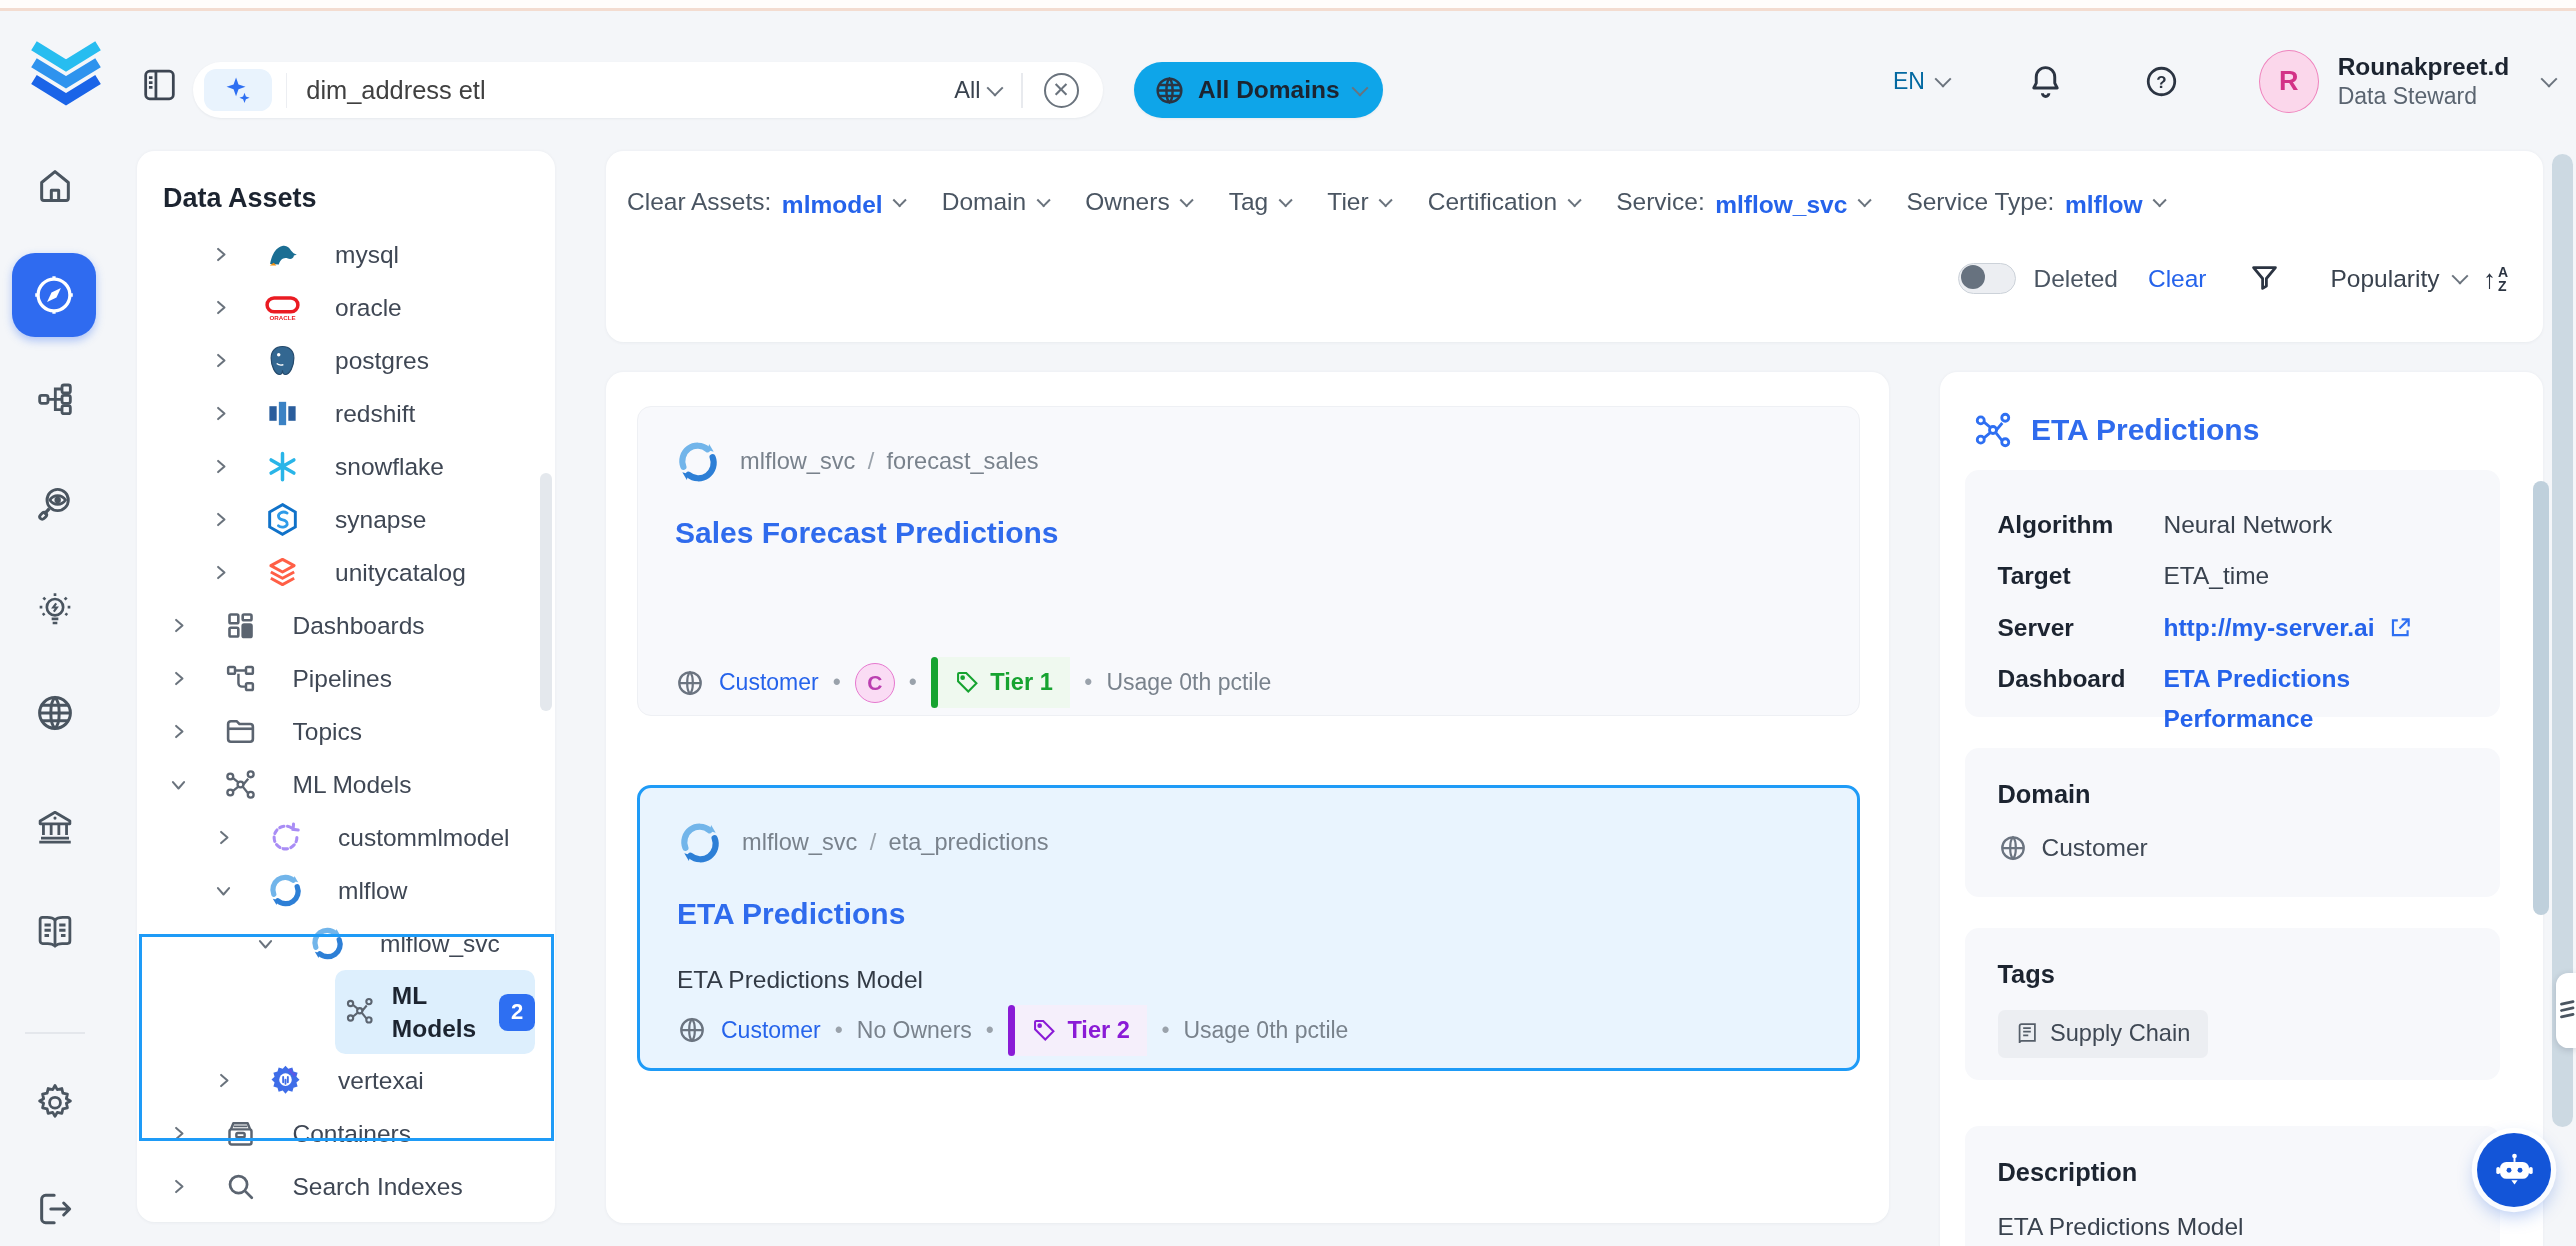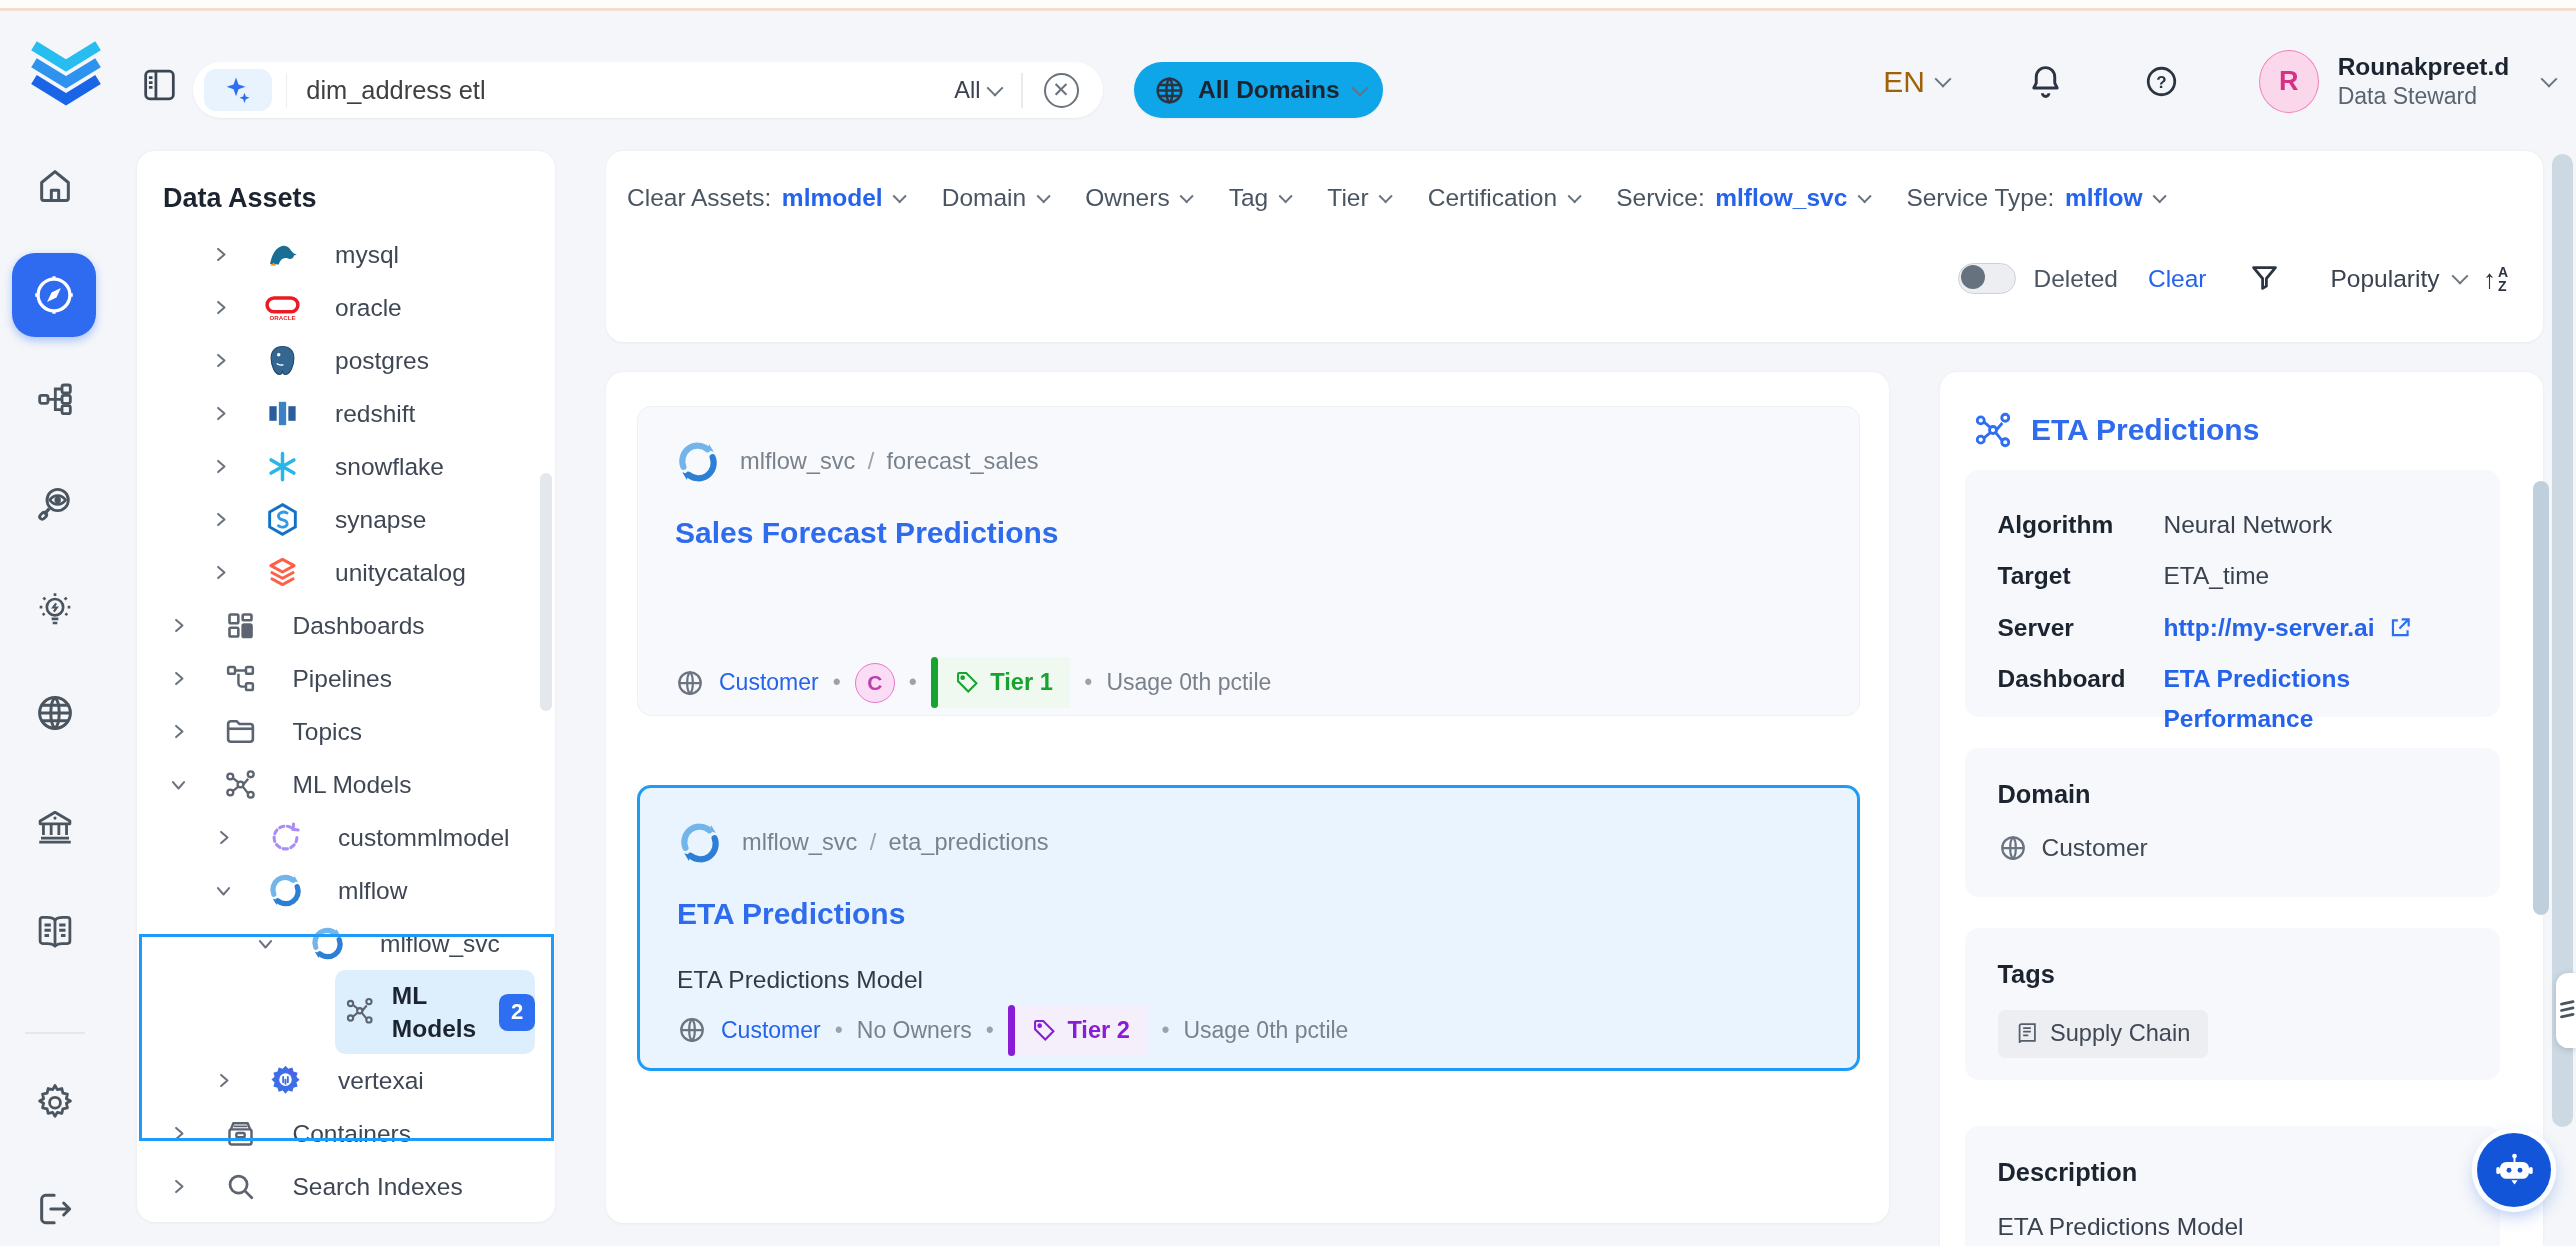--- a/index.html
+++ b/index.html
@@ -15,21 +15,21 @@
   .collapse-btn { position:absolute; left:140px; top:49px; width:39px; height:42px; }
   .search-pill { position:absolute; left:193px; top:47px; width:910px; height:56px; background:#ffffff; border-radius:28px; box-shadow:0 0.9px 2.6px rgba(20,30,50,.06); display:flex; align-items:center; padding:0 24.5px 0 10.5px; }
   .spark-chip { width:68px; height:42px; background:#e9f3fd; border-radius:12.3px; display:flex; align-items:center; justify-content:center; }
   .search-sep { width:1.8px; height:35px; background:#eceef2; margin:0 19px 0 14px; }
   .search-text { font-size:25.4px; color:#404040; flex:1; }
   .scope { display:flex; align-items:center; gap:7px; font-size:23.6px; color:#39424e; }
   .vline { width:1.8px; height:35px; background:#e8eaee; margin:0 21px; }
   .clear-x { width:35px; height:35px; border:2.2px solid #6a737d; border-radius:50%; display:flex; align-items:center; justify-content:center; font-size:21px; color:#6a737d; }
   .domains-pill { position:absolute; left:1134px; top:47px; width:249px; height:56px; background:#0ea5e9; border-radius:28px; box-shadow:0 0.9px 2.6px rgba(20,30,50,.06); display:flex; align-items:center; justify-content:center; gap:12.3px; font-size:24.5px; font-weight:600; color:#1c2430; }
   .hdr-right { position:absolute; right:23px; top:35px; display:flex; align-items:center; }
-  .lang { display:flex; align-items:center; gap:10.5px; font-size:30px; color:#a16207; margin-right:79px; }
+  .lang { display:flex; align-items:center; gap:10.5px; font-size:23px; color:#0369a1; margin-right:79px; }
   .hicon { margin-right:79px; display:flex; align-items:center; }
   .avatar { width:60px; height:63px; border-radius:50%; background:#fbd7eb; border:1.8px solid #ef83bd; display:flex; align-items:center; justify-content:center; font-size:27px; font-weight:600; color:#d33287; margin-right:19px; }
   .user-block { margin-right:31.5px; }
   .user-name { font-size:24.5px; font-weight:700; color:#1c2430; line-height:1.3; }
   .user-role { font-size:23px; color:#5a6470; line-height:1.3; }
 
   .chev { display:inline-block; width:12.3px; height:12.3px; border-right:2.2px solid #6a737d; border-bottom:2.2px solid #6a737d; transform:rotate(45deg) translateY(-2.6px); }
 
   
   .rail { position:absolute; left:0; top:151px; width:109px; height:1096px; }
@@ -52,21 +52,21 @@
   .leaf-chip { width:200px; height:84px; background:#ddeffd; border-radius:10.5px; display:flex; align-items:center; gap:14px; padding-left:8.8px; }
   .leaf-label { width:96px; font-size:24.5px; font-weight:700; color:#1c2430; line-height:1.35; }
   .count-badge { width:37px; height:37px; background:#2e6ff2; border-radius:8.8px; color:#fff; font-size:22px; font-weight:700; display:flex; align-items:center; justify-content:center; }
   .tree-outline { position:absolute; left:1.8px; top:783px; width:415px; height:207px; border:3.5px solid #1e9bf7; pointer-events:none; }
   .tree-scroll { position:absolute; right:2.6px; top:322px; width:12.3px; height:238px; border-radius:7px; background:#e4e8ed; }
 
   
   .filter-panel { position:absolute; left:606px; top:151px; width:1937px; height:191px; background:#ffffff; border-radius:17.5px; box-shadow:0 0.9px 3.5px rgba(20,30,50,.05); }
   .filter-row { position:absolute; left:21px; top:33px; display:flex; align-items:center; gap:39px; font-size:24.5px; color:#4a5562; }
   .f-item { display:flex; align-items:center; gap:10.5px; }
-  .f-val { color:#2563eb; font-weight:600; }
+  .f-val { color:#2563eb; font-weight:600;margin-top:7px; }
   .f-item .chev { width:9.6px; height:9.6px; border-color:#6a737d; }
   .controls-row { position:absolute; right:35px; top:110px; display:flex; align-items:center; font-size:24.5px; color:#4a5562; }
   .toggle { width:58px; height:31.5px; border-radius:15.8px; background:#eceef2; border:1.8px solid #ccd2d9; position:relative; margin-right:17.5px; }
   .toggle .knob { position:absolute; left:1.8px; top:0.9px; width:24.5px; height:24.5px; border-radius:50%; background:#67727f; }
   .clear-link { color:#2563eb; font-weight:500; margin:0 40px 0 30px; }
   .funnel { margin-right:49px; display:flex; }
   .sort-dd { display:flex; align-items:center; gap:12.3px; color:#39424e; }
   .sort-az { margin-left:19px; display:flex; align-items:center; color:#2b3442; }
   .sort-az .arrow { font-size:26px; line-height:1; }
   .sort-az .letters { display:flex; flex-direction:column; font-size:14px; font-weight:700; line-height:1; margin-left:1.8px; }

